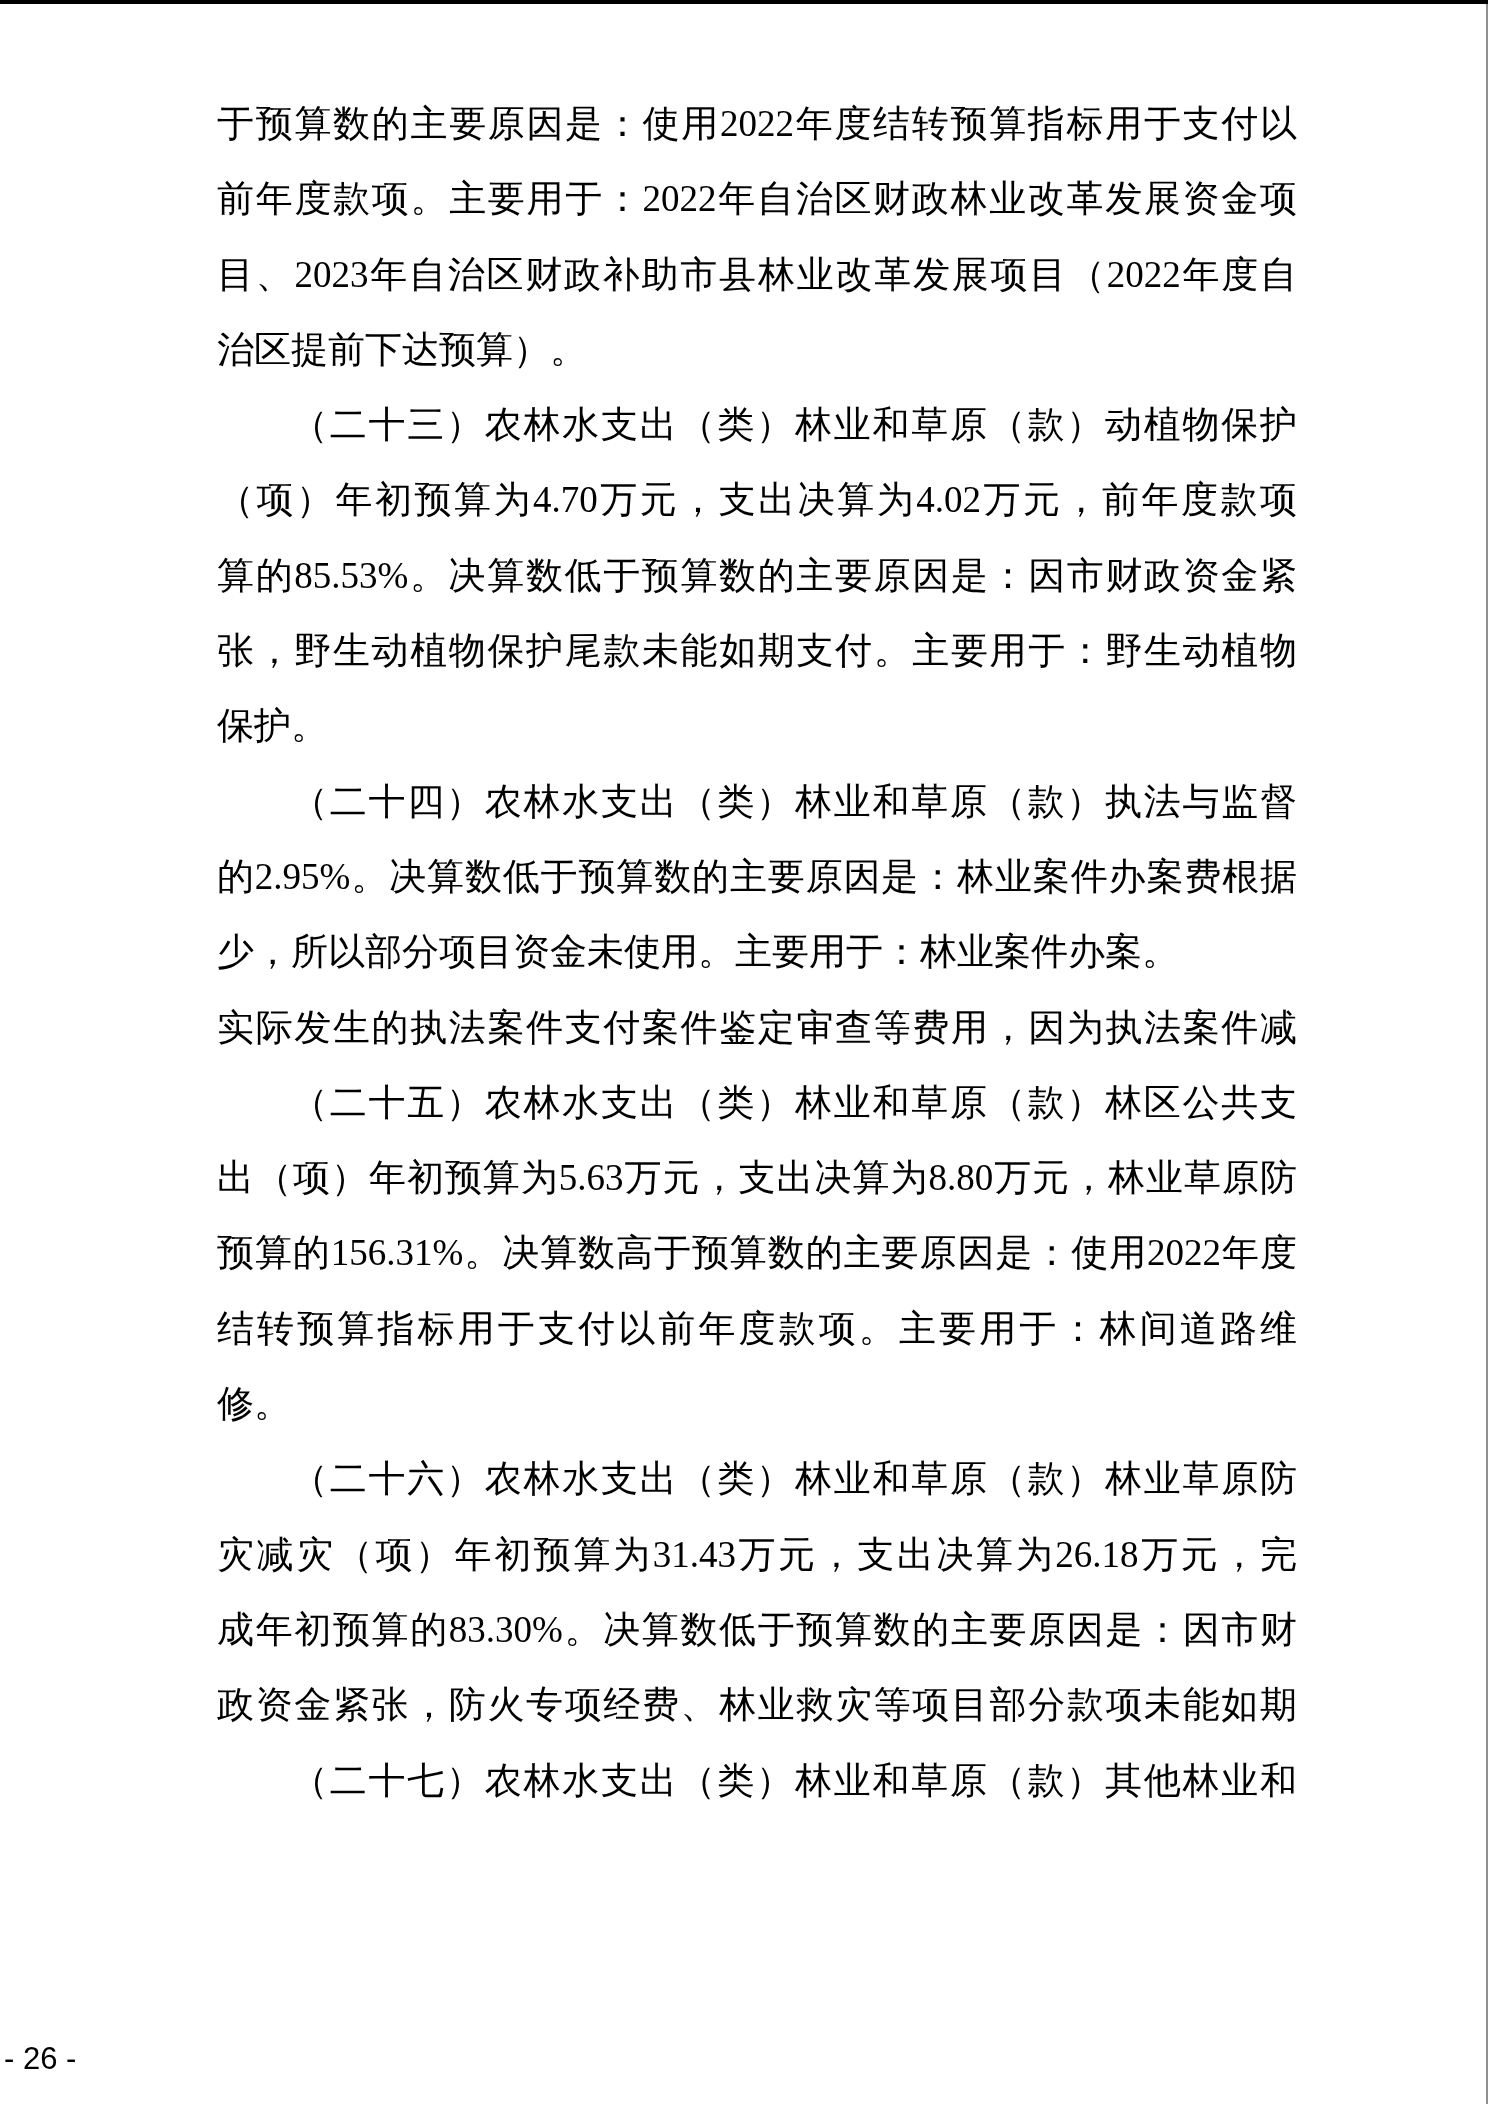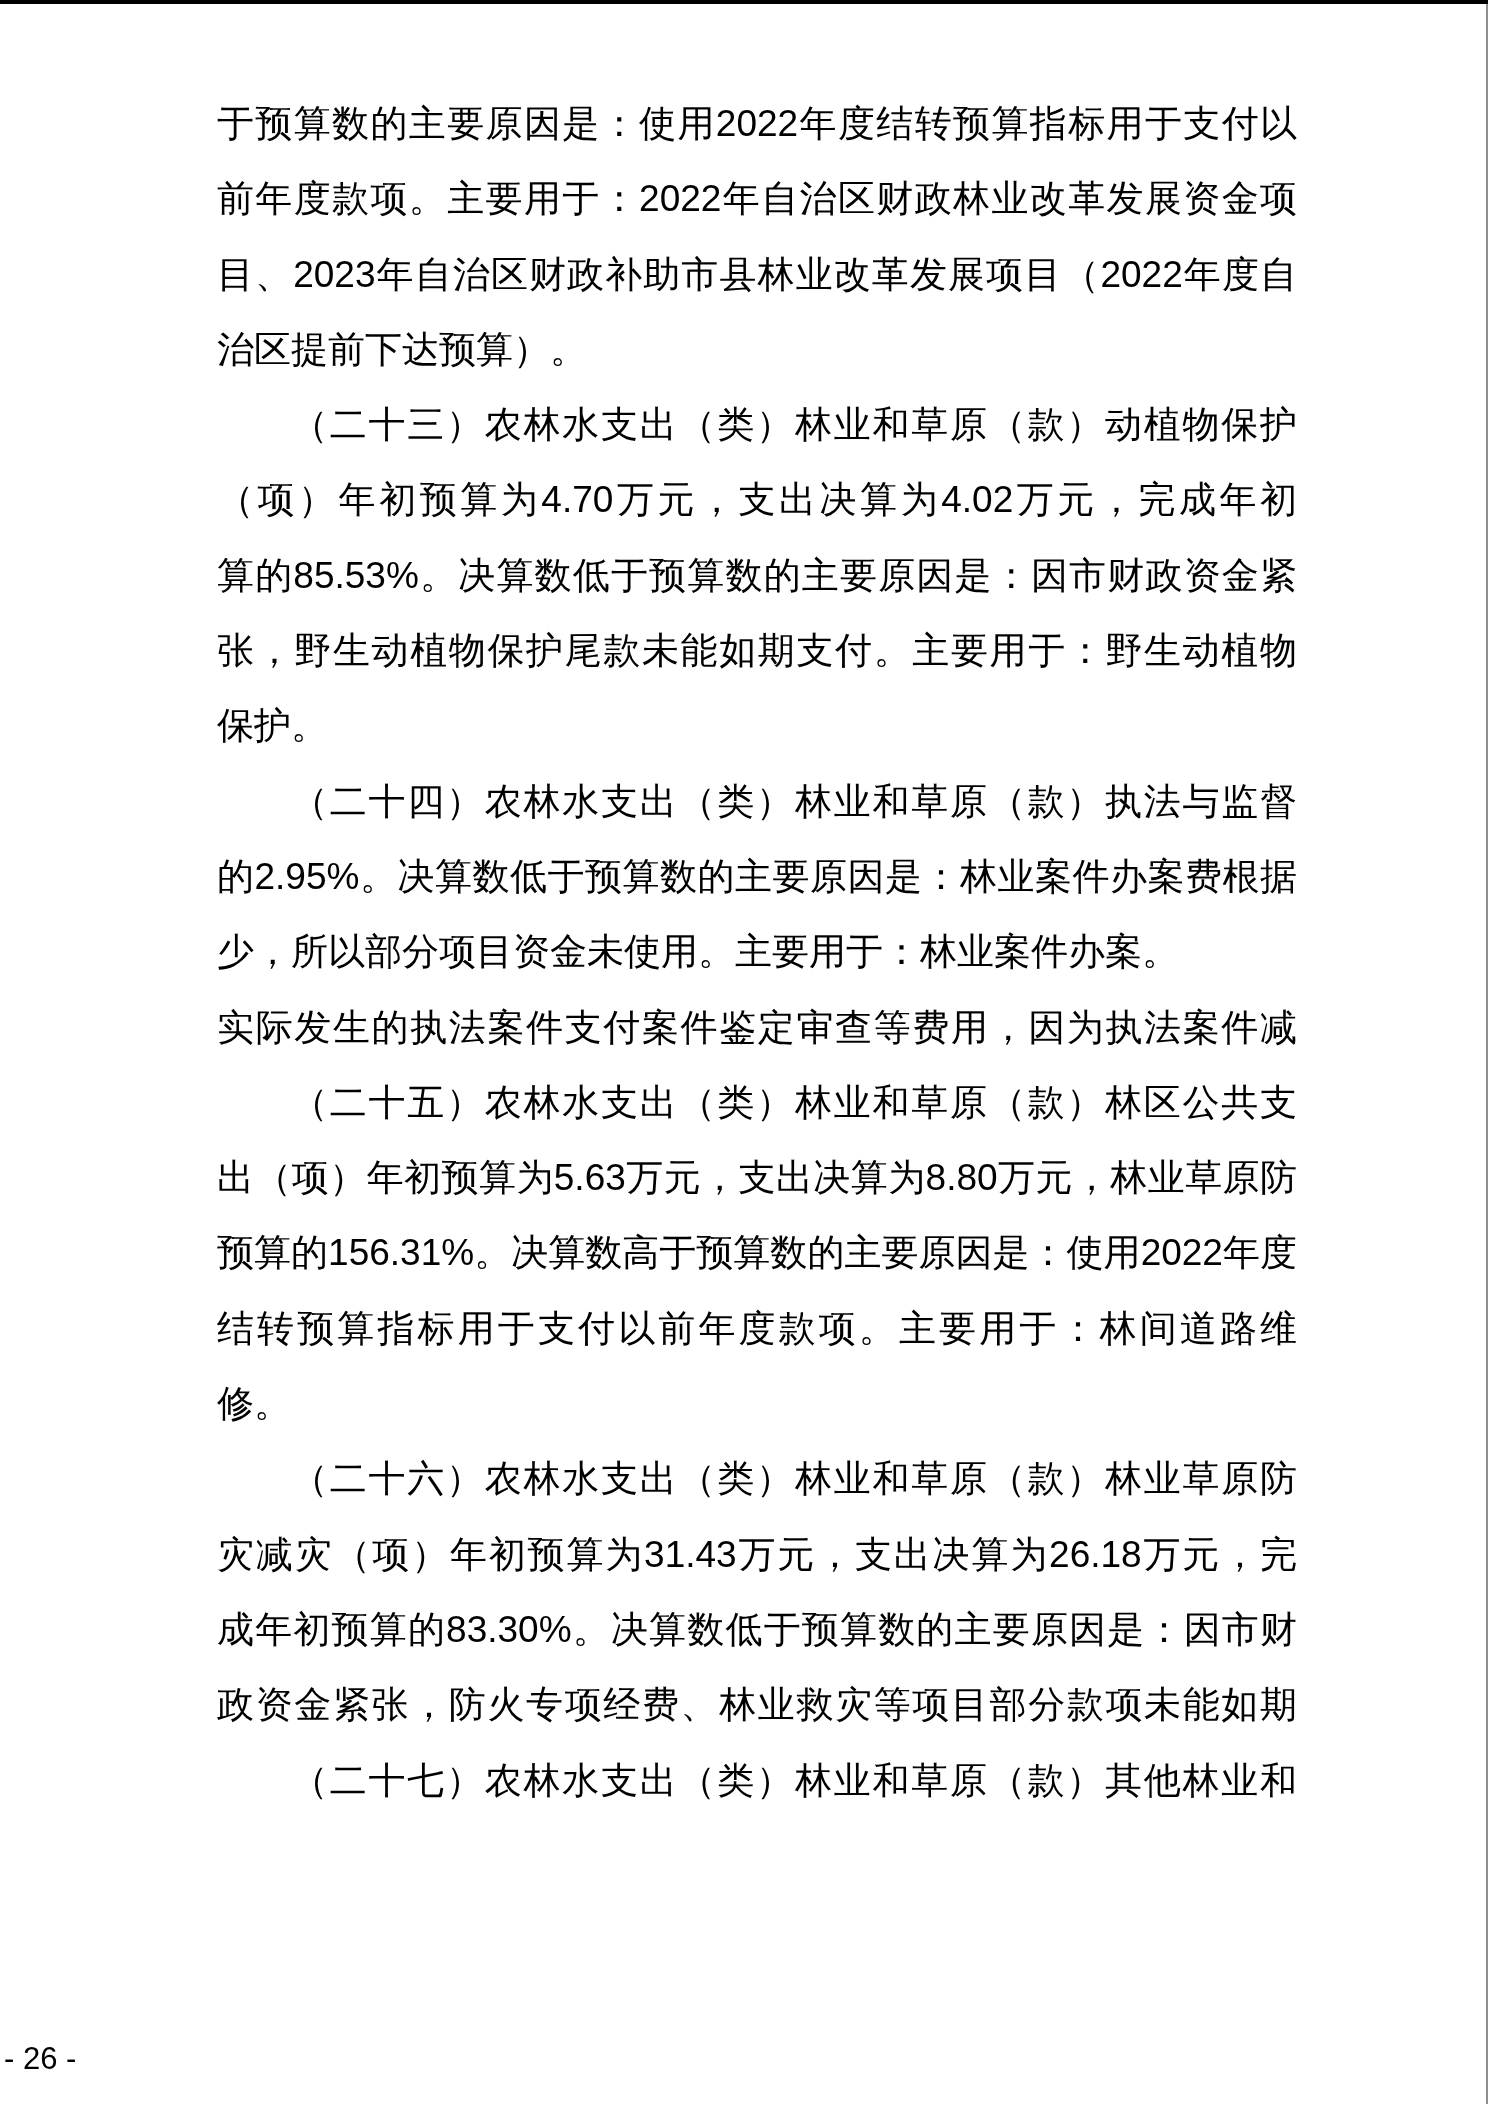--- a/index.html
+++ b/index.html
@@ -34,20 +34,21 @@
     font-size: 37px;
     line-height: 75.3px;
     color: #000000;
     font-weight: 500;
     letter-spacing: 0;
   }
   .line { min-height: 75.3px; }
   .line.j {
     text-align: justify;
     text-align-last: justify;
+    font-family: Liberation Serif, serif;
   }
   .line.indent { text-indent: 2em; }
   .page-number {
     position: absolute;
     left: 4px; top: 2038px;
     width: 1488px;
     text-align: left;
     font-size: 31px;
     line-height: 42px;
     color: #000000;
@@ -60,21 +61,21 @@
 
   <div class="top-edge-bar"></div>
   <div class="right-edge-line"></div>
 
   <div class="text-block">
     <div class="line j">于预算数的主要原因是：使用2022年度结转预算指标用于支付以</div>
     <div class="line j">前年度款项。主要用于：2022年自治区财政林业改革发展资金项</div>
     <div class="line j">目、2023年自治区财政补助市县林业改革发展项目（2022年度自</div>
     <div class="line end">治区提前下达预算）。</div>
     <div class="line j indent">（二十三）农林水支出（类）林业和草原（款）动植物保护</div>
-    <div class="line j">（项）年初预算为4.70万元，支出决算为4.02万元，完成年初</div>
+    <div class="line j">（项）年初预算为4.70万元，支出决算为4.02万元，前年度款项</div>
     <div class="line j">算的85.53%。决算数低于预算数的主要原因是：因市财政资金紧</div>
     <div class="line j">张，野生动植物保护尾款未能如期支付。主要用于：野生动植物</div>
     <div class="line end">保护。</div>
     <div class="line j indent">（二十四）农林水支出（类）林业和草原（款）执法与监督</div>
     <div class="line j">的2.95%。决算数低于预算数的主要原因是：林业案件办案费根据</div>
     <div class="line end">少，所以部分项目资金未使用。主要用于：林业案件办案。</div>
     <div class="line j">实际发生的执法案件支付案件鉴定审查等费用，因为执法案件减</div>
     <div class="line j indent">（二十五）农林水支出（类）林业和草原（款）林区公共支</div>
     <div class="line j">出（项）年初预算为5.63万元，支出决算为8.80万元，林业草原防</div>
     <div class="line j">预算的156.31%。决算数高于预算数的主要原因是：使用2022年度</div>

